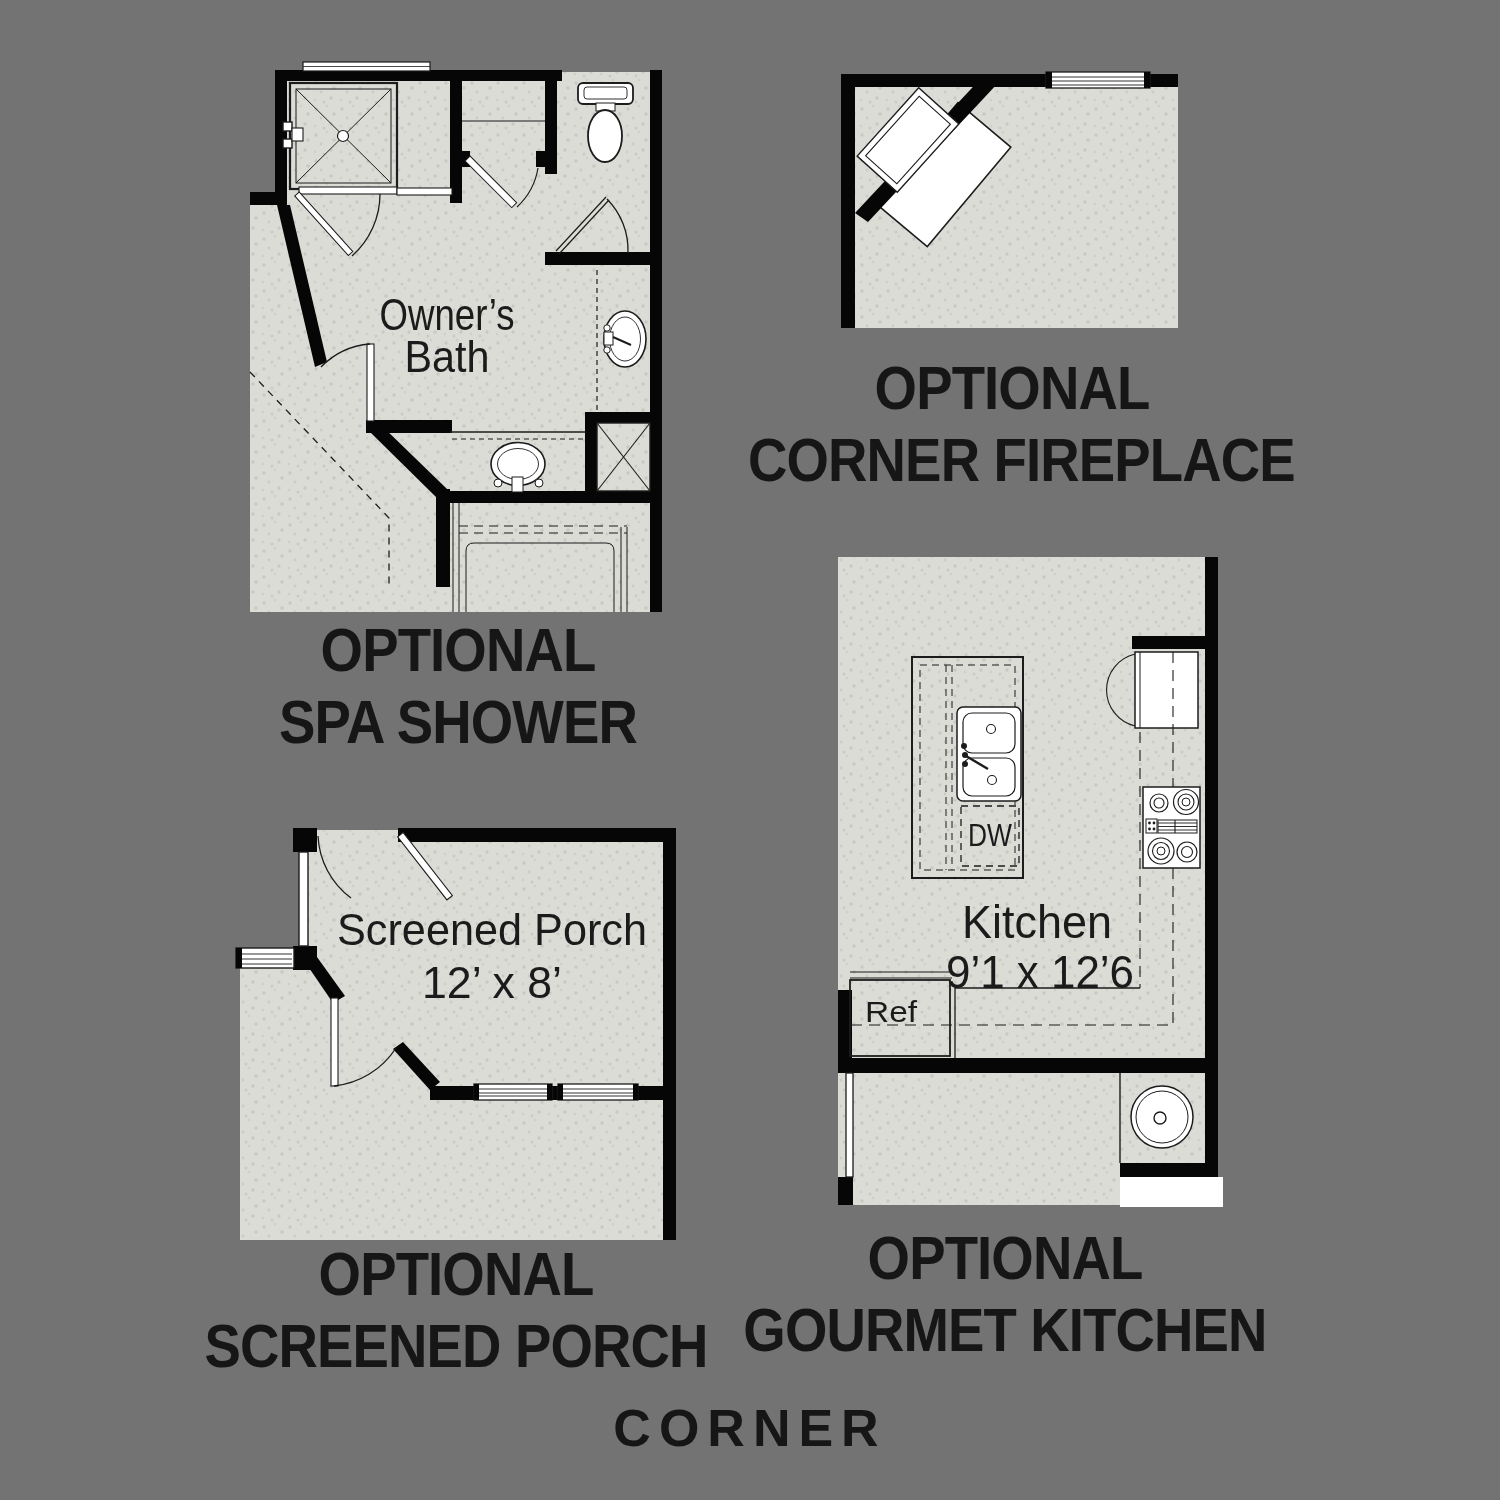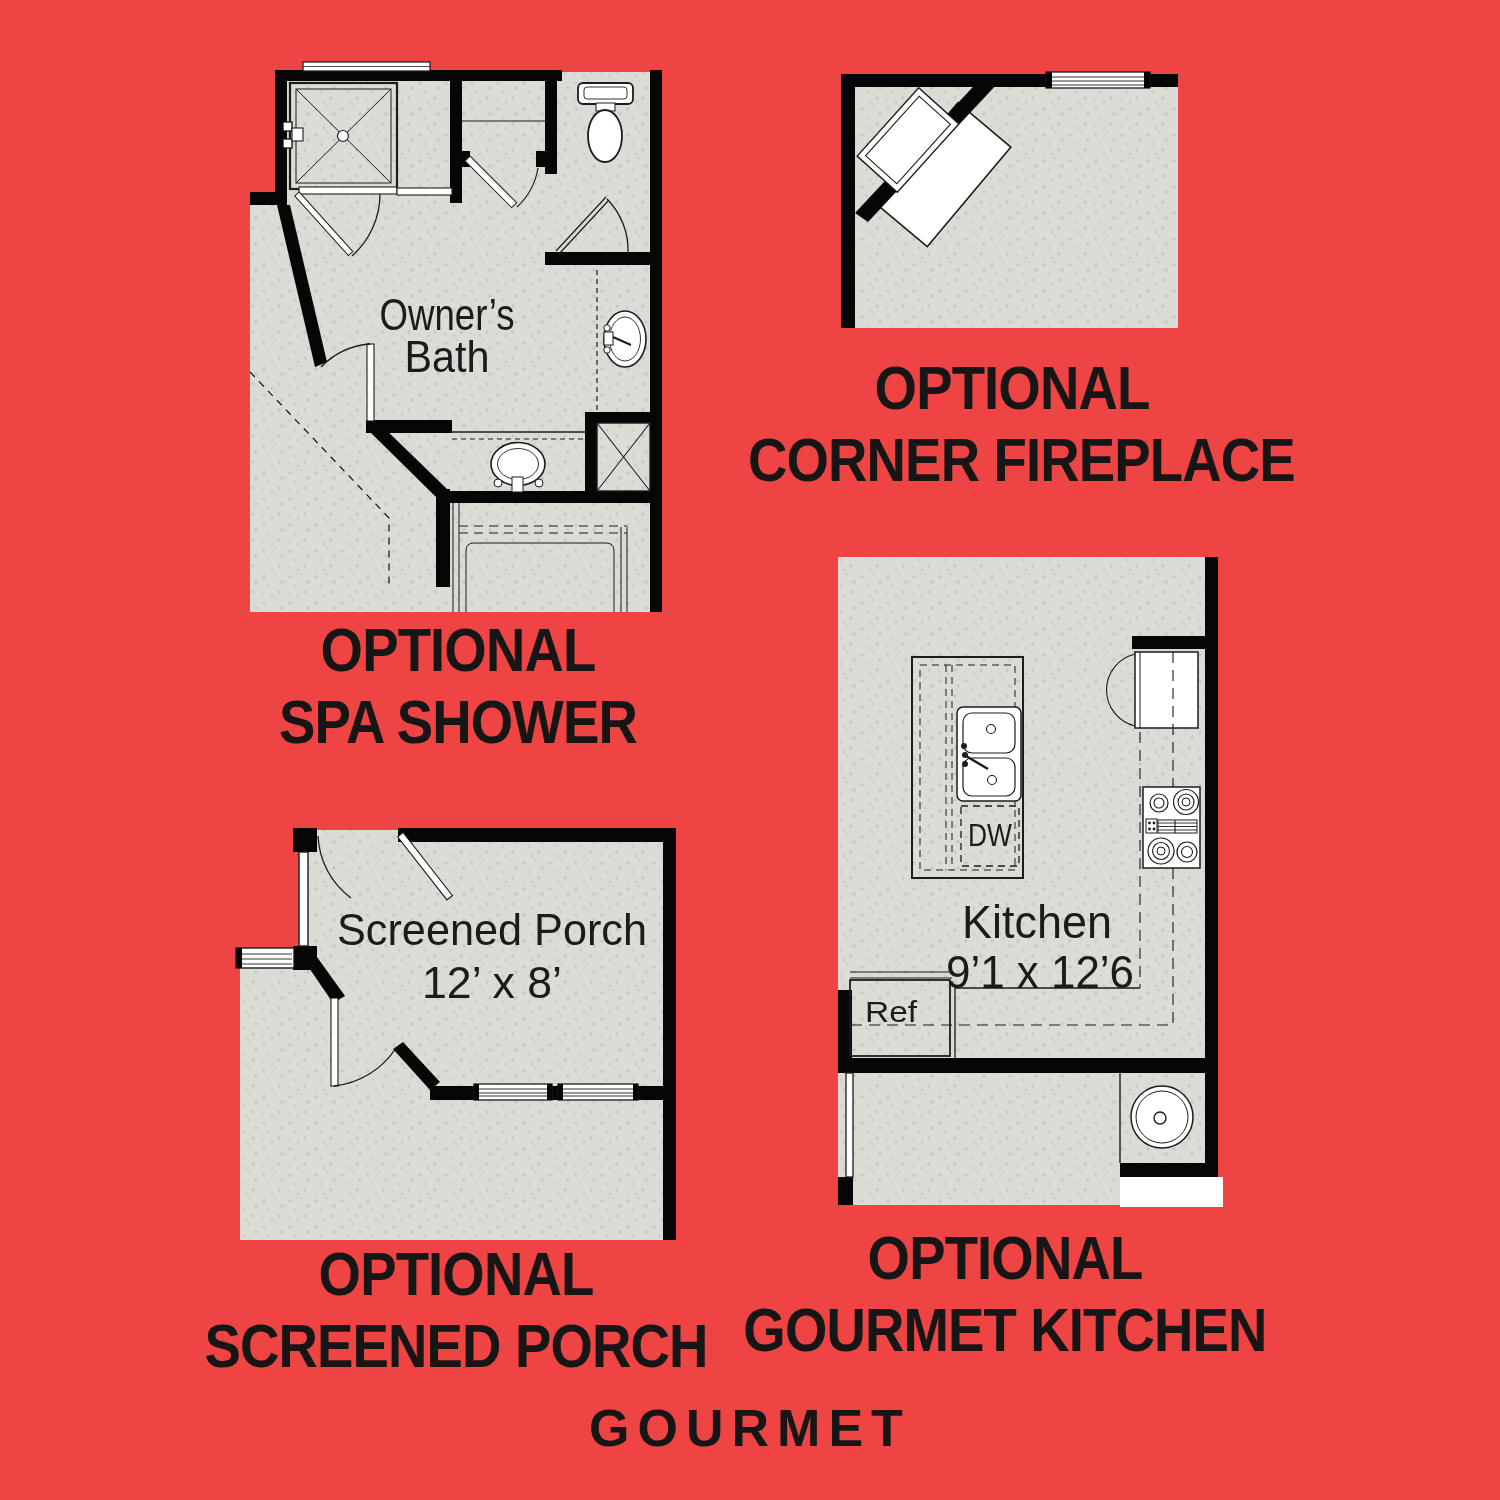--- a/index.html
+++ b/index.html
@@ -1,16 +1,16 @@
 <!DOCTYPE html>
 <html><head>
 <meta charset="utf-8">
 <style>
   html,body{margin:0;padding:0;background:#ffffff;}
-  #page{position:relative;width:1500px;height:1500px;background:#ef4444;overflow:hidden;
+  #page{position:relative;width:1500px;height:1500px;background:#737373;overflow:hidden;
         font-family:"Liberation Sans",sans-serif;}
   svg{position:absolute;overflow:visible;}
   .plan-caption{position:absolute;width:600px;text-align:center;color:#161616;
     font-weight:700;font-size:62px;line-height:72px;letter-spacing:-1px;
     transform:scaleX(0.88);transform-origin:center top;white-space:nowrap;}
   .footer-title{position:absolute;left:0;top:1398px;width:1500px;text-align:center;
     color:#161616;font-weight:700;font-size:52px;letter-spacing:8px;}
   .room-text{font-family:"Liberation Sans",sans-serif;fill:#1b1b1b;}
   .wall{fill:#060606;stroke:none;}
   .thin{fill:none;stroke:#1c1c1c;}
@@ -314,15 +314,15 @@
   <div class="plan-caption" style="left:156px;top:1238px">
     <div>OPTIONAL</div>
     <div>SCREENED PORCH</div>
   </div>
 
   <div class="plan-caption" style="left:705px;top:1222px">
     <div>OPTIONAL</div>
     <div>GOURMET KITCHEN</div>
   </div>
 
-  <div class="footer-title">GOURMET</div>
+  <div class="footer-title">CORNER</div>
 
 </div>
 
 </body></html>

